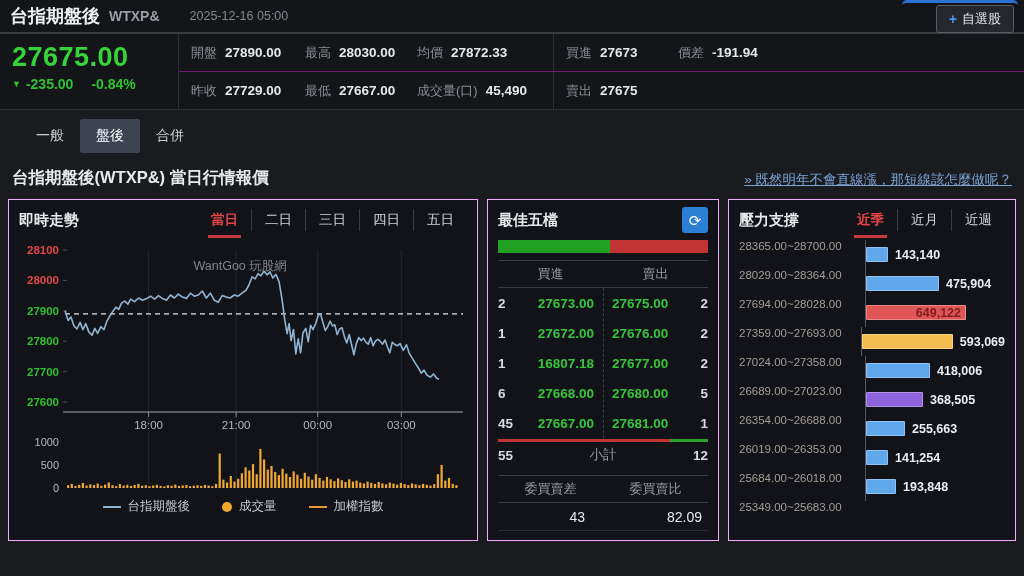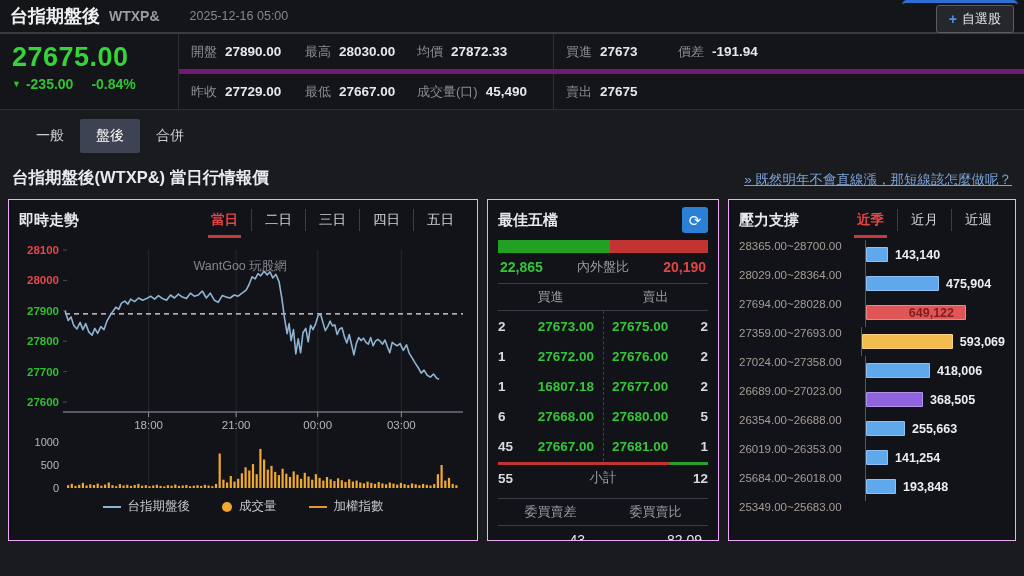--- a/index.html
+++ b/index.html
@@ -13,21 +13,21 @@
   .watchlist-btn { position:absolute; right:10px; top:5px; background:#26272c; border:1px solid #5a5d66; border-radius:3px; padding:4px 12px; font-size:13px; color:#e0e2e6; cursor:pointer; display:flex; align-items:center; gap:5px; }
   .watchlist-btn .plus { color:#4d94e8; font-weight:bold; font-size:14px; }
   .quote { display:flex; height:76px; border-bottom:1px solid #2c2e33; }
   .price-box { width:178px; padding:9px 0 0 12px; }
   .big-price { color:#35d43a; font-size:27px; font-weight:bold; letter-spacing:.5px; line-height:1.05; }
   .chg-row { color:#2fc332; font-size:14px; font-weight:bold; margin-top:5px; display:flex; align-items:center; }
   .tri { font-size:9px; margin-right:5px; color:#2fc332; }
   .chg-pct { margin-left:18px; }
   .fields { flex:1; border-left:1px solid #2c2e33; display:flex; flex-direction:column; }
   .frow { flex:1; display:flex; align-items:center; }
-  .frow + .frow { border-top:5px solid #701a75; }
+  .frow + .frow { border-top:1px solid #701a75; }
   .fcell { display:flex; align-items:baseline; padding-left:12px; }
   .fc1 { width:114px; } .fc2 { width:112px; } .fc3 { width:148px; }
   .fc4 { width:112px; } .fc5 { width:150px; }
   .fsep { width:1px; align-self:stretch; background:#2c2e33; margin-right:0; }
   .flabel { color:#8b8e94; font-size:13px; margin-right:8px; white-space:nowrap; }
   .fval { color:#e6e8ec; font-size:13.5px; font-weight:bold; white-space:nowrap; }
   .tabs-row { display:flex; padding-left:20px; margin-top:9px; }
   .tab { padding:8px 16px; font-size:14px; color:#c9cbd0; cursor:pointer; }
   .tab.active { background:#3e4354; color:#ffffff; border-radius:2px; }
   .section-row { display:flex; justify-content:space-between; align-items:flex-end; padding:0 12px; margin-top:4px; height:32px; }
@@ -71,21 +71,21 @@
   .bf-foot-vals span { width:50%; text-align:right; color:#e6e8ec; font-size:14px; font-weight:normal; }
   .bf-foot-vals .fv1 { padding-right:18px; }
   .bf-foot-vals .fv2 { padding-right:6px; }
   .refresh-btn { width:26px; height:26px; background:#2b7fd4; border:none; border-radius:3px; color:#fff; font-size:15px; line-height:1; cursor:pointer; display:flex; align-items:center; justify-content:center; }
   .pressure-rows { margin-top:8px; }
   .p-row { height:29px; display:flex; align-items:flex-start; }
   .p-range { width:126px; font-size:11.5px; color:#a59e96; }
   .p-barzone { flex:1; align-self:stretch; border-left:1px solid #54565c; display:flex; align-items:center; }
   .p-bar { height:15px; border:1px solid rgba(255,255,255,.30); border-radius:1px; display:flex; align-items:center; justify-content:flex-end; }
   .p-val { margin-left:7px; font-size:12.5px; font-weight:bold; color:#eceef2; white-space:nowrap; }
-  .p-val-in { font-size:12.5px; font-weight:bold; color:#7e1d1d; padding-right:11px; white-space:nowrap; }
+  .p-val-in { font-size:12.5px; font-weight:bold; color:#7e1d1d; padding-right:4px; white-space:nowrap; }
 </style>
 </head>
 <body>
 
 <div class="top-section">
   <div class="topbar">
     <span class="app-title">台指期盤後</span>
     <span class="app-symbol">WTXP&amp;</span>
     <span class="app-date">2025-12-16 05:00</span>
     <div class="blue-accent"></div>
@@ -333,25 +333,20 @@
     <div class="p-head">
       <span class="p-title">最佳五檔</span>
       <button class="refresh-btn">
           <span>⟳</span>
         </button>
     </div>
     <div class="ratio-bar" id="ratio-bar">
         <div style="width:53.1%;background:#22a022"></div>
         <div style="flex:1;background:#c23333"></div>
       </div>
-    <div class="ratio-nums">
-      <span class="rn-in">22,865</span>
-      <span class="rn-lab">內外盤比</span>
-      <span class="rn-out">20,190</span>
-    </div>
     <div class="bf-th">
       <span>買進</span>
       <span>賣出</span>
     </div>
     <div class="bf-rows" id="bf-rows">
         <div class="bf-row">
           <span class="bf-c1">2</span>
           <span class="bf-c2">27673.00</span>
           <span class="bf-c3">27675.00</span>
           <span class="bf-c4">2</span>

